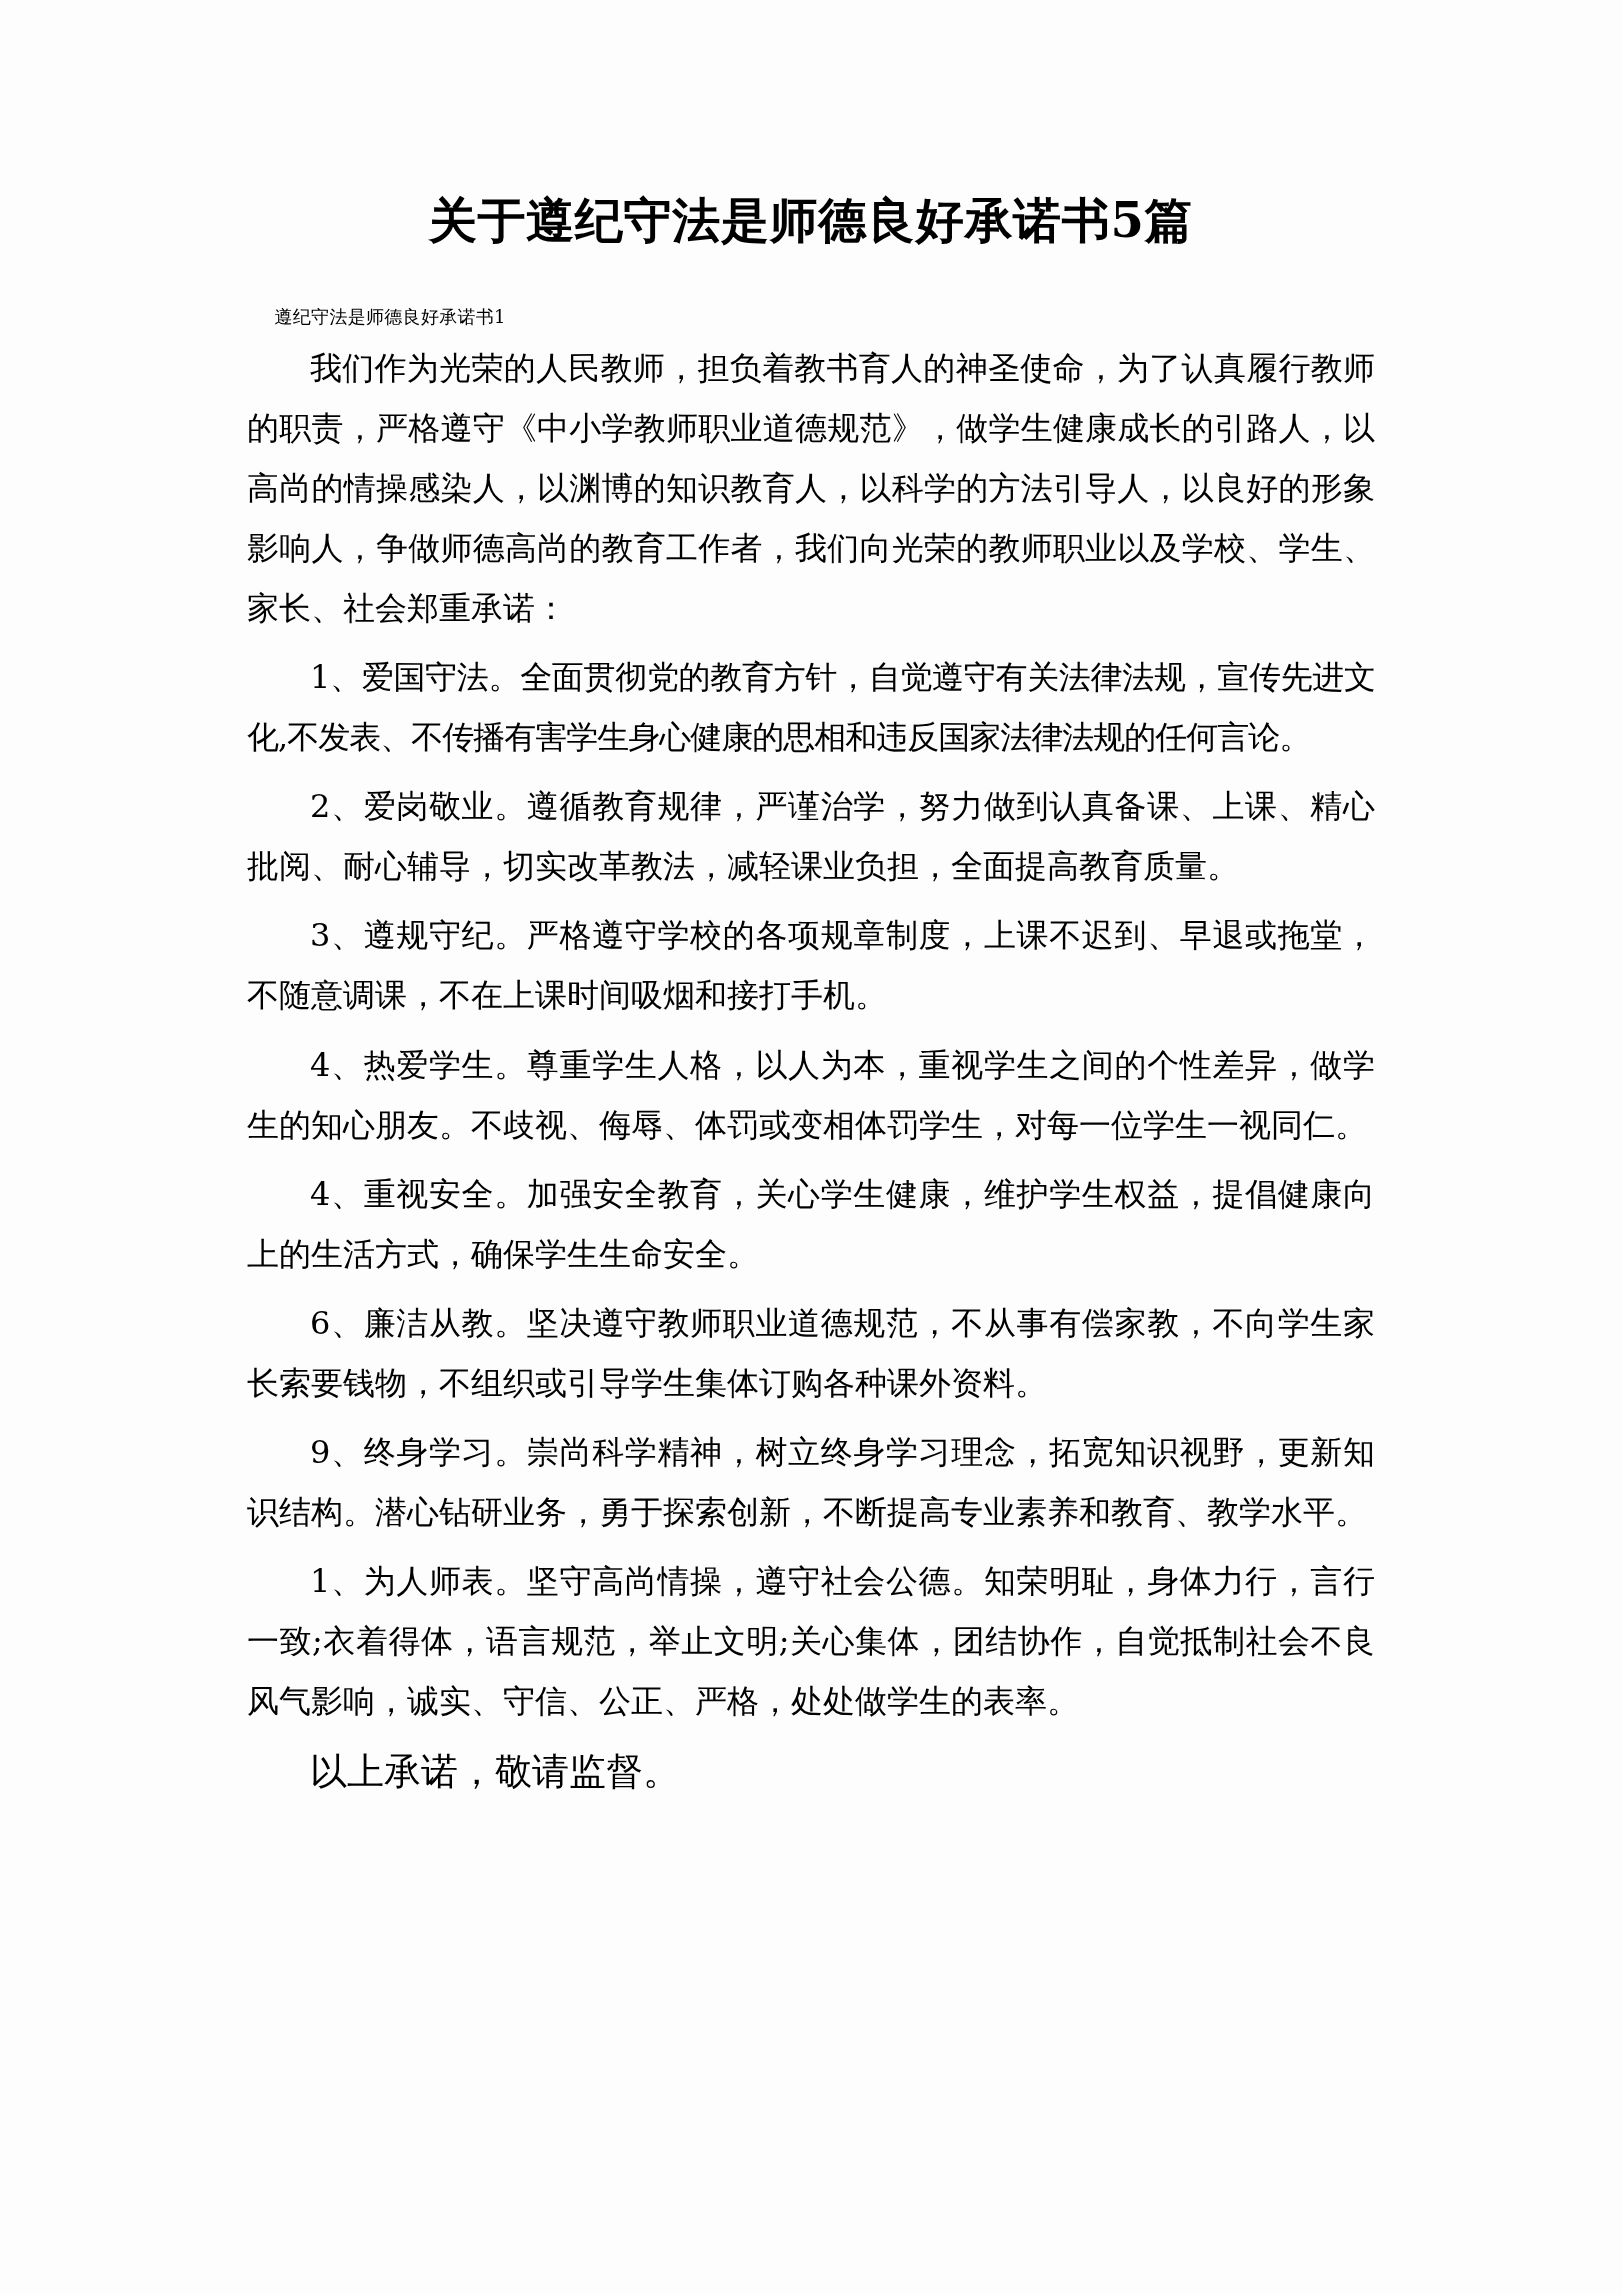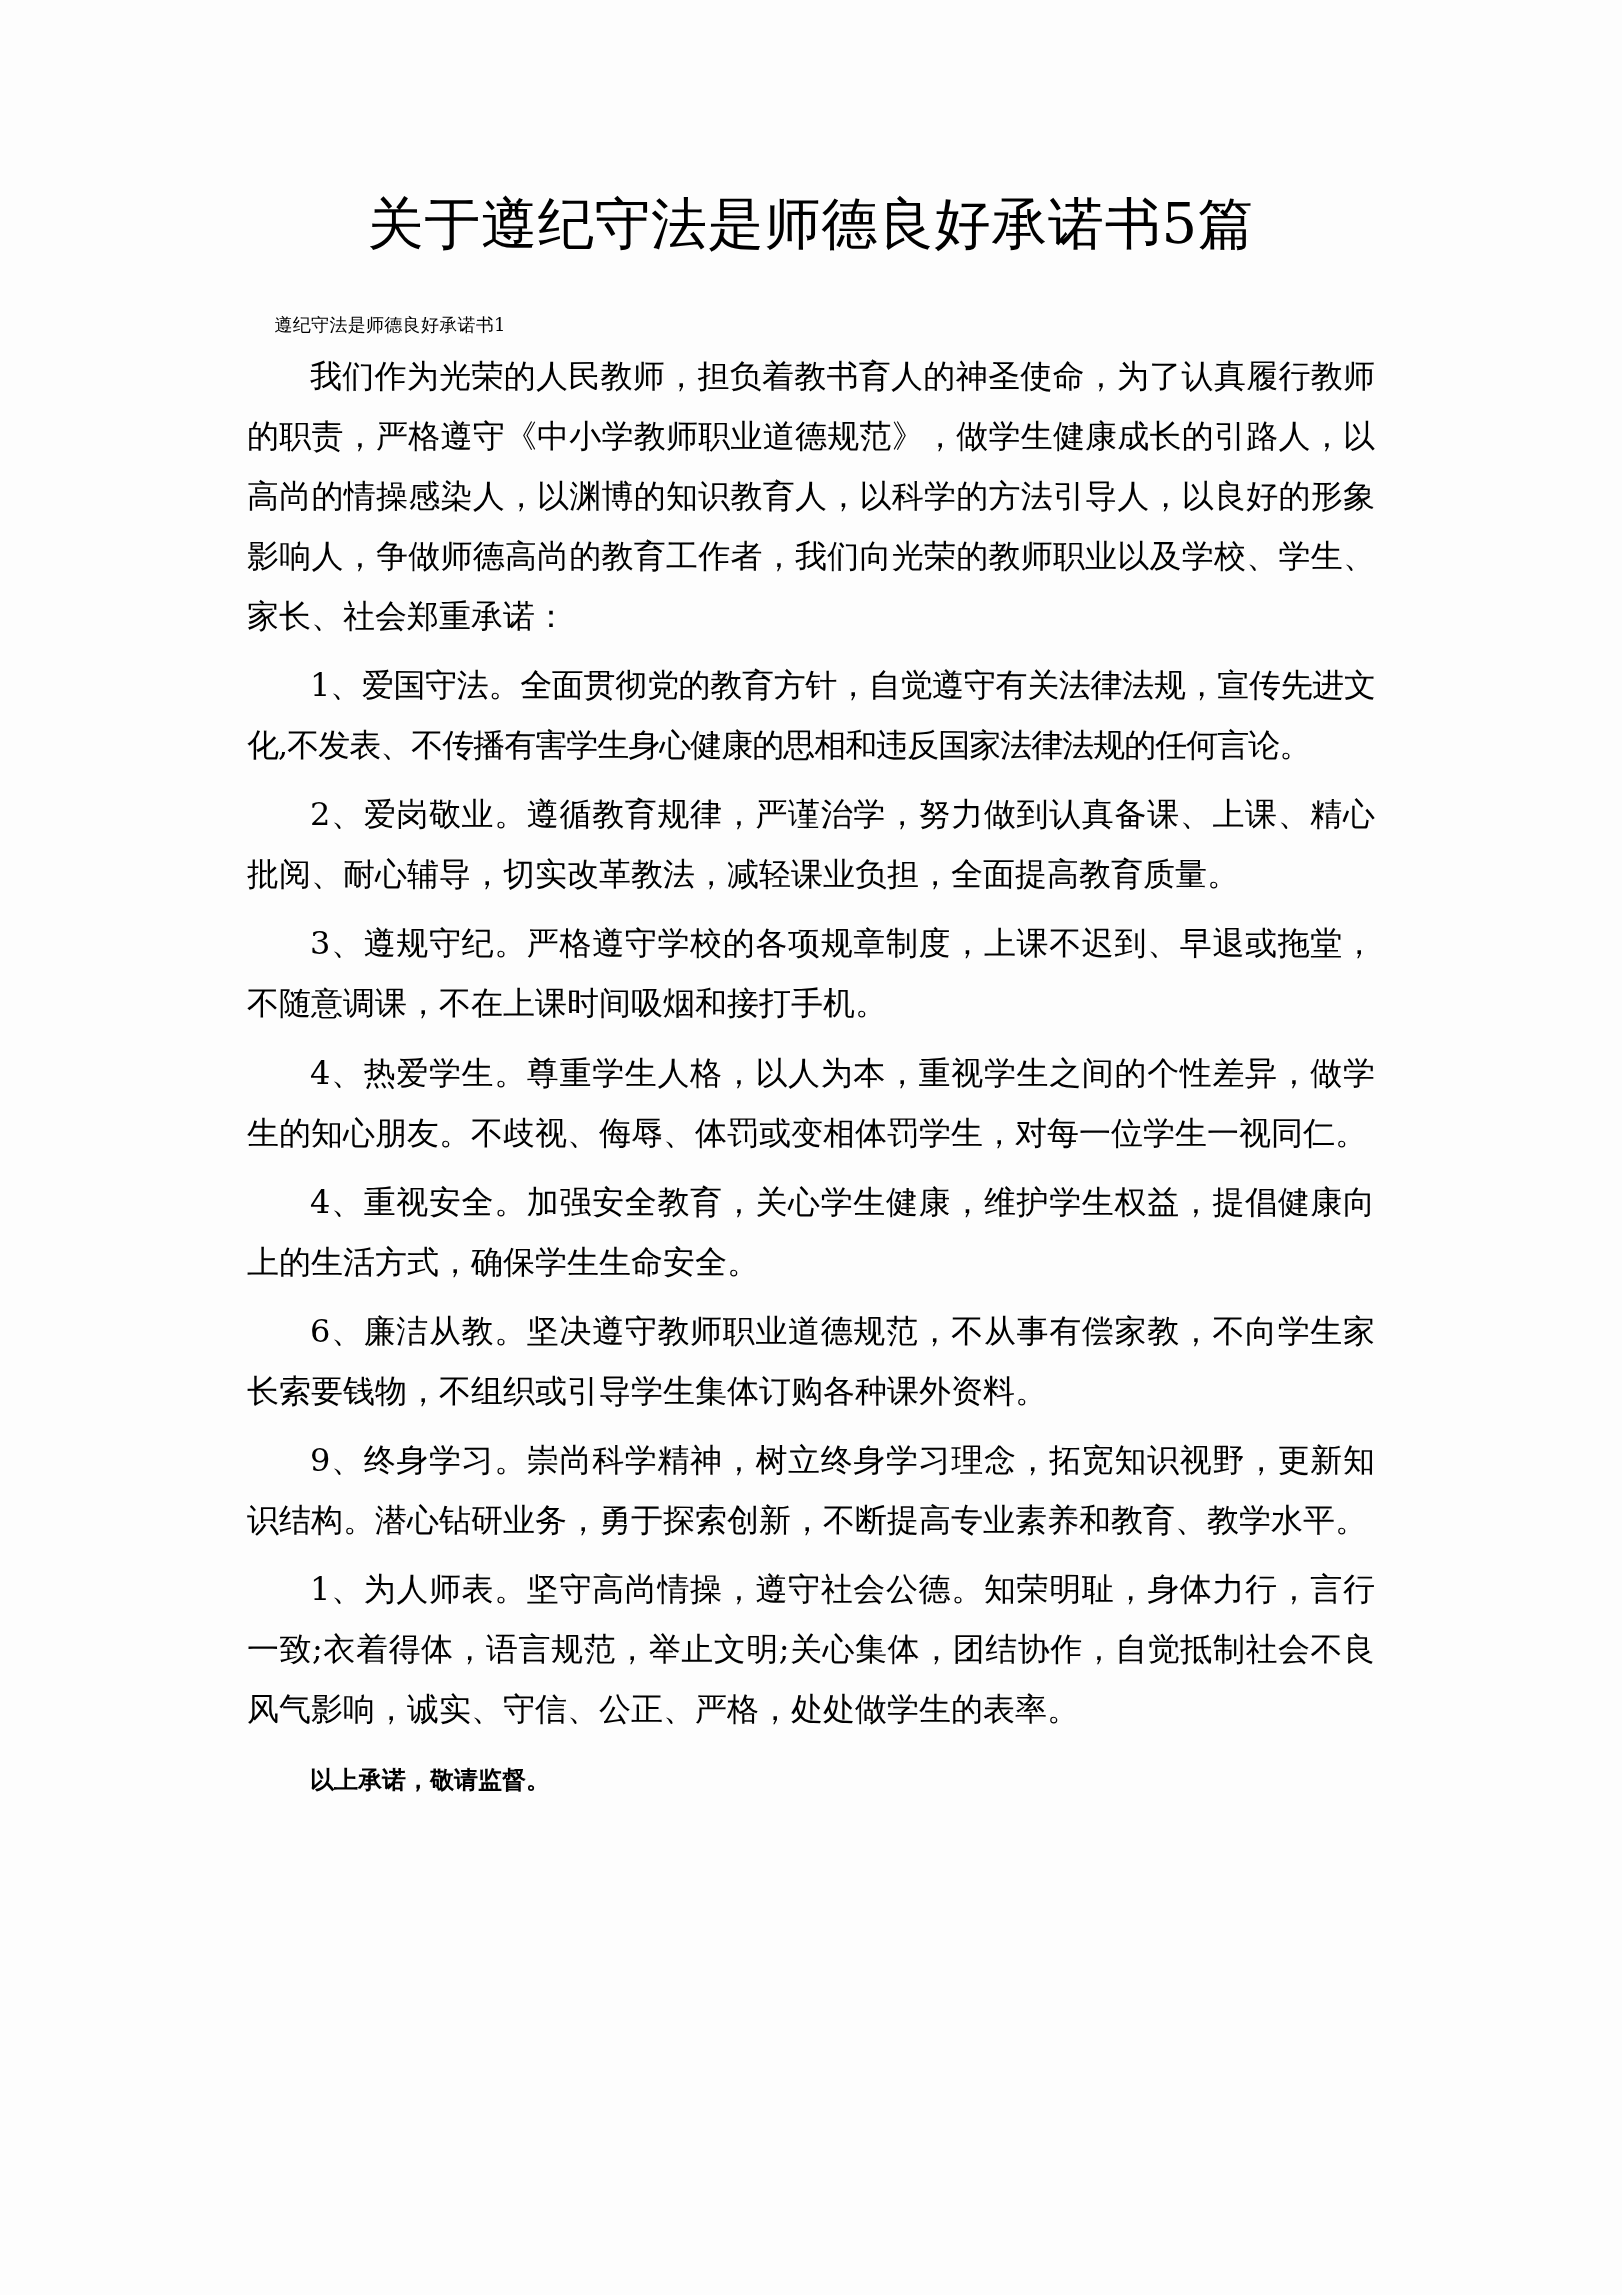--- a/index.html
+++ b/index.html
@@ -21,22 +21,22 @@
     overflow: hidden;
   }
   .content {
     position: absolute;
     left: 247px;
     top: 0;
     width: 1128px;
   }
   .doc-title {
     font-family: "DejaVu Serif", "Liberation Serif", serif;
-    font-weight: normal;
-    font-size: 56px;
+    font-weight: bold;
+    font-size: 48px;
     line-height: 1;
     text-align: center;
     letter-spacing: 0.7px;
     margin: 0;
     padding-top: 196px;
     white-space: nowrap;
   }
   .subtitle-line {
     font-size: 18px;
     line-height: 1;
@@ -56,26 +56,25 @@
     word-break: break-all;
     letter-spacing: 0px;
   }
   p.para.tight {
     letter-spacing: -1px;
   }
   p.para:first-of-type {
     padding-top: 11.8px;
   }
   .closing {
-    font-size: 24px;
+    font-size: 37px;
     line-height: 60px;
     margin: 0;
     padding-top: 10.5px;
     text-indent: 63px;
-    font-weight: bold;
   }
 </style>
 </head>
 <body>
 
 <div class="page">
   <div class="content">
 
     <h1 class="doc-title">关于遵纪守法是师德良好承诺书5篇</h1>
 

